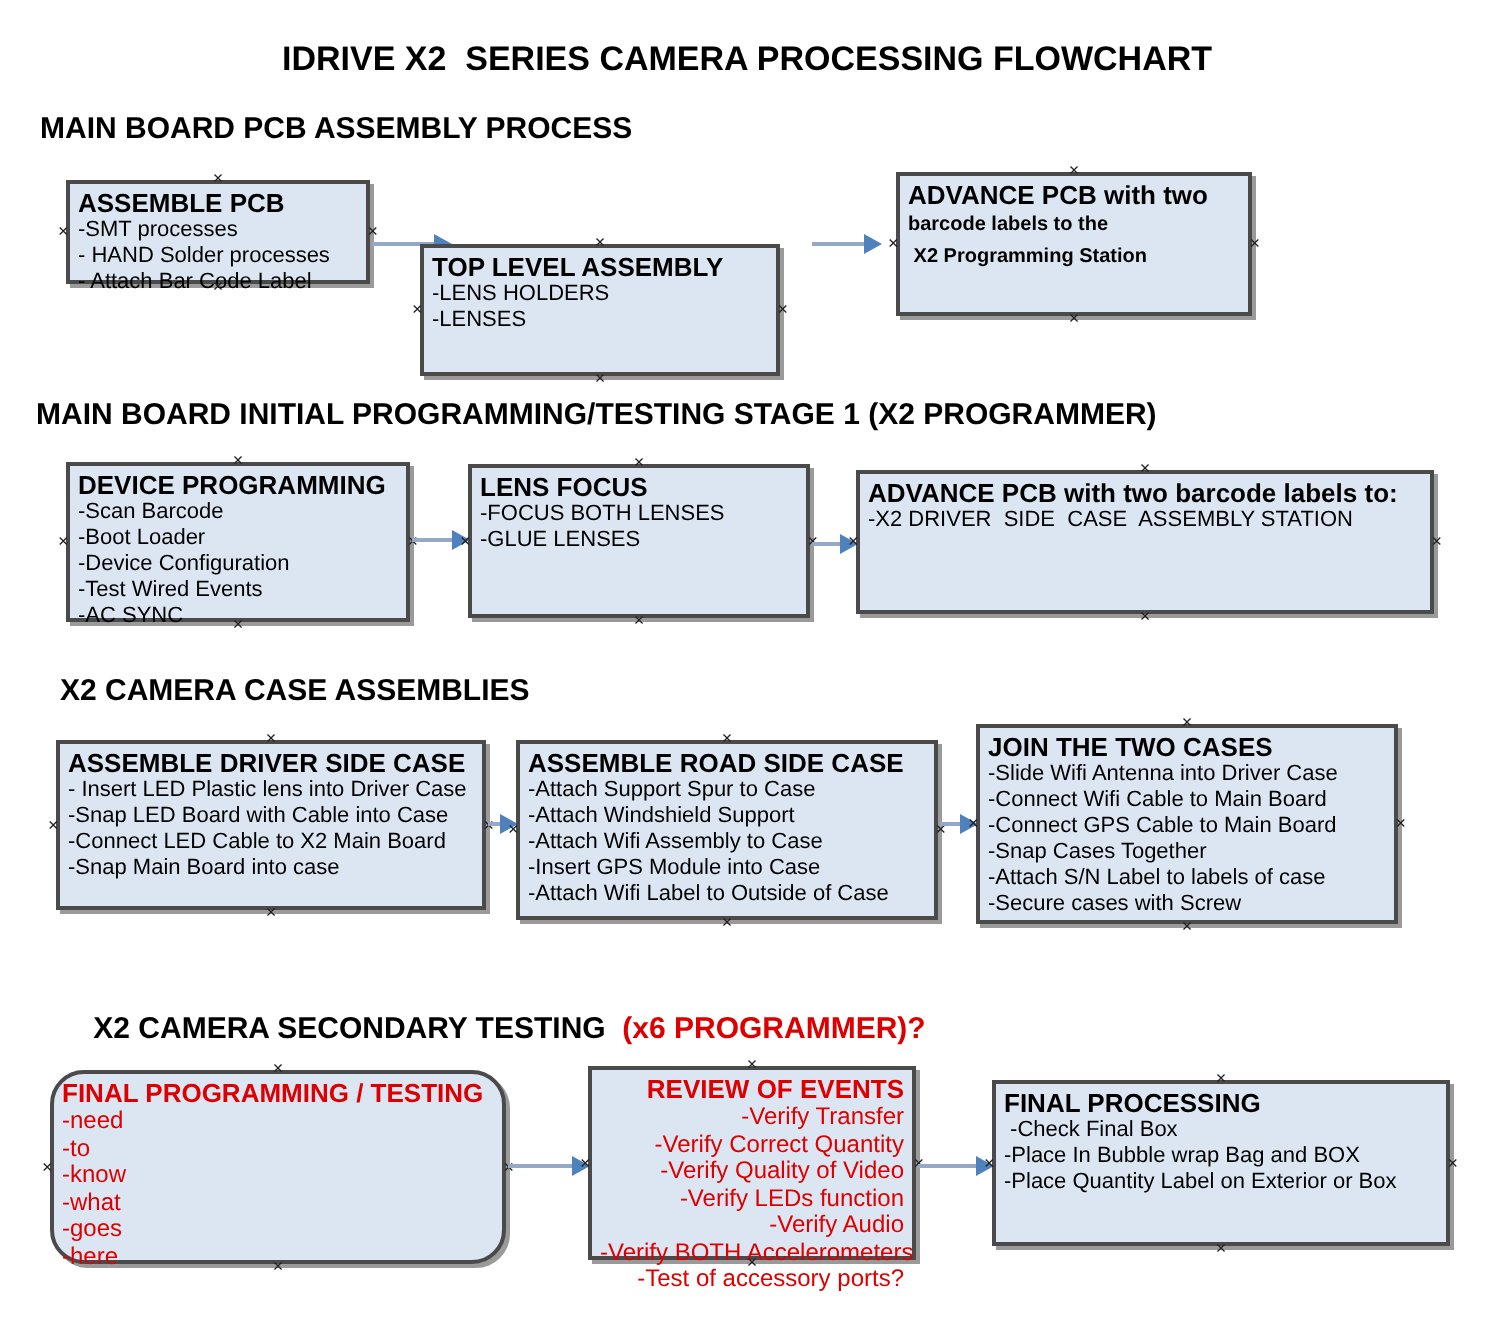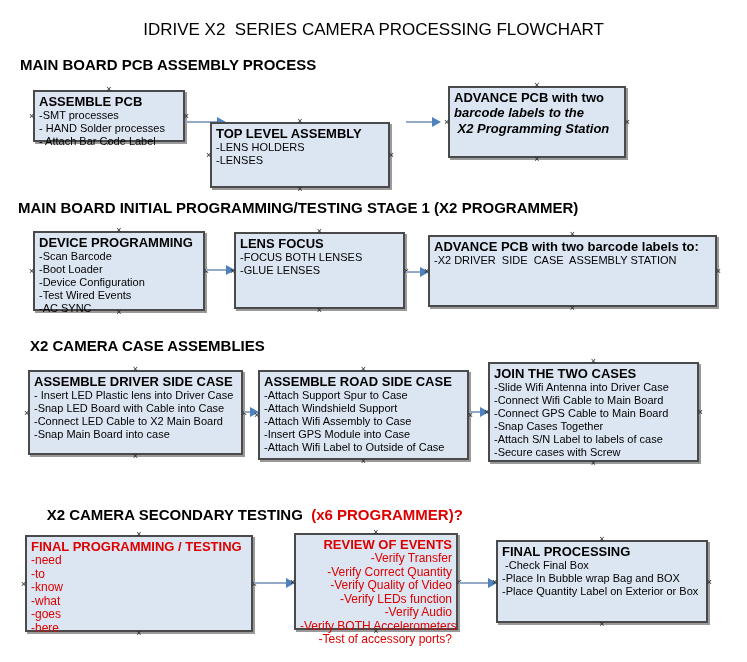--- a/index.html
+++ b/index.html
@@ -1,52 +1,52 @@
 <!DOCTYPE html>
 <html style="--fill: #dce6f2; --bdr: #4a4a4a; --red: #dd0000; --aline: #93a9c7; --ahead: #4f81bd;"><head>
 <meta charset="utf-8">
 <style>
   html,body{margin:0;padding:0;background:#fff;}
   #page{position:relative;width:747px;height:662px;background:#fff;
         font-family:"Liberation Sans",sans-serif;color:#000;overflow:hidden;}
   .title{position:absolute;left:0;top:20px;width:747px;text-align:center;
-         font-size:17px;font-weight:normal;white-space:pre;}
+         font-size:17px;font-weight:bold;white-space:pre;}
   .sh{position:absolute;font-size:15px;font-weight:bold;white-space:pre;}
   .sh1{left:20px;top:56px;}
   .sh2{left:18px;top:199px;}
   .sh3{left:30px;top:337px;}
   .sh4{left:30px;top:489px;}
   .red-text{color:var(--red);}
   .box{position:absolute;background:var(--fill);border:2px solid var(--bdr);
        box-shadow:2px 2px 0 #9a9a9a;padding:2px 4px;box-sizing:border-box;}
   .bt{font-size:13px;font-weight:bold;line-height:15px;white-space:pre;}
   .bl{font-size:11px;line-height:13px;white-space:pre;}
-  .boldbody .bl{font-weight:bold;font-size:13px;line-height:16px;font-style:italic;}
+  .boldbody .bl{font-weight:bold;font-size:10px;line-height:16px;}
   .redbox .bt,.redbox .bl{color:var(--red);}
   .redbox .bl{font-size:12px;line-height:13.5px;}
   
   .h{position:absolute;font-size:9px;line-height:9px;color:#222;font-weight:normal;}
   .h::after{content:"\00d7";}
   .ht{top:-7px;left:50%;transform:translateX(-50%);}
   .hb{bottom:-8px;left:50%;transform:translateX(-50%);}
   .hl{left:-6px;top:50%;transform:translateY(-50%);}
   .hr{right:-6px;top:50%;transform:translateY(-50%);}
   
   .b11{left:33px;top:90px;width:152px;height:52px;}
   .b12{left:210px;top:88px;width:180px;height:66px;margin-top:34px;}
   .b13{left:448px;top:86px;width:178px;height:72px;}
   .b21{left:33px;top:231px;width:172px;height:80px;}
   .b22{left:234px;top:232px;width:171px;height:77px;}
   .b23{left:428px;top:235px;width:289px;height:72px;}
   .b31{left:28px;top:370px;width:215px;height:85px;}
   .b32{left:258px;top:370px;width:211px;height:90px;}
   .b33{left:488px;top:362px;width:211px;height:100px;}
-  .b41{left:25px;top:535px;width:228px;height:97px;}
+  .b41{left:25px;top:535px;width:228px;height:97px;border-radius:17px;}
   .b42{left:294px;top:533px;width:164px;height:97px;text-align:right;}
-  .b43{left:496px;top:540px;width:212px;height:83px;}
+  .b43{left:496px;top:540px;width:229px;height:83px;}
   
   .arrow{position:absolute;height:2px;}
   .al{display:block;height:0;border-top:2px solid var(--aline);margin-right:7px;}
   .ah{position:absolute;right:-1px;top:-4px;width:0;height:0;
       border-left:9px solid var(--ahead);border-top:5px solid transparent;
       border-bottom:5px solid transparent;}
   .a11{left:186px;top:121px;width:39px;}
   .a12{left:406px;top:121px;width:34px;}
   .a21{left:206px;top:269px;width:28px;}
   .a22{left:406px;top:271px;width:22px;}

